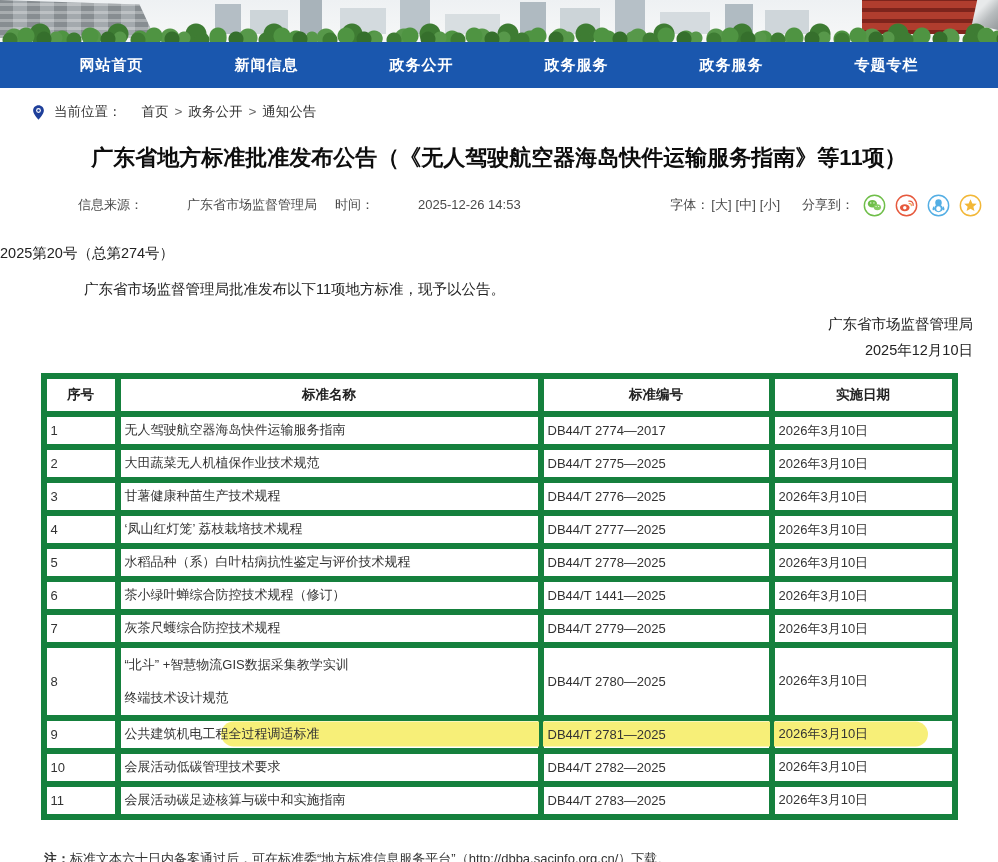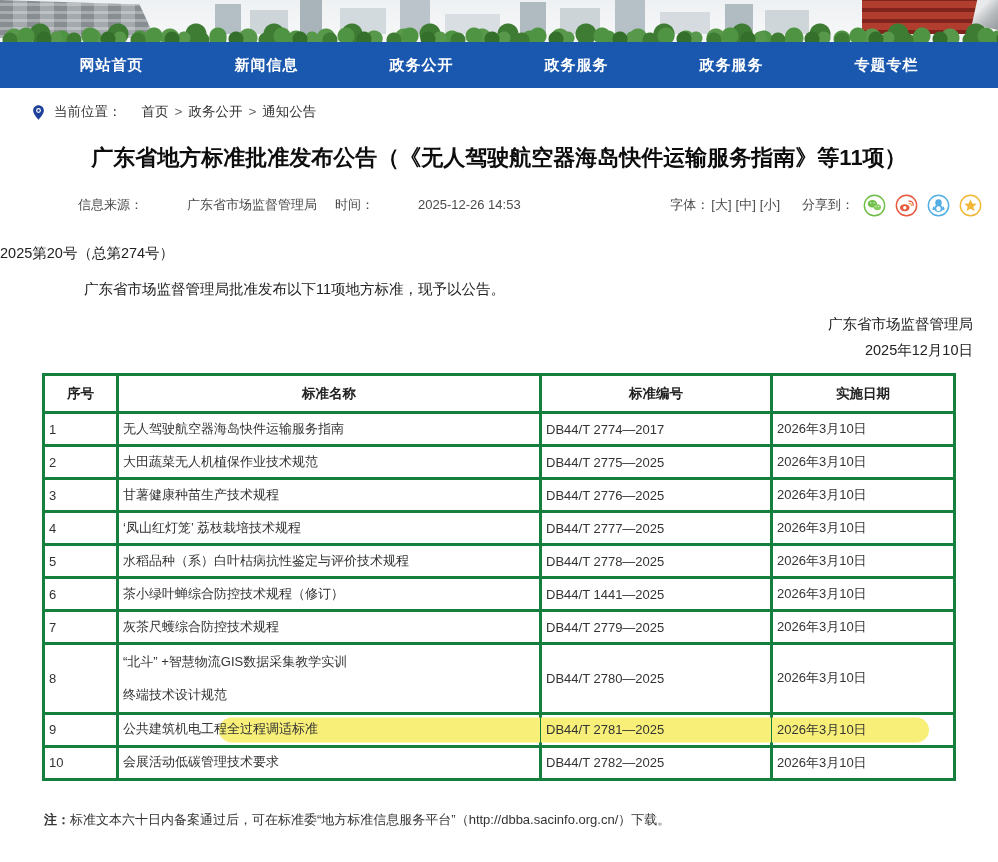--- a/index.html
+++ b/index.html
@@ -77,21 +77,21 @@
   .share-label { margin-left:20px; }
   .share-btn { width:23px; height:23px; margin-left:9px; display:inline-block; cursor:pointer; }
   .share-btn svg { width:23px; height:23px; display:block; }
 
   .doc-num { text-align:left; margin-top:27px; font-size:14.5px; color:#222; }
   .body-para { margin:15px 55px 0; text-indent:2em; font-size:14.5px; color:#222; line-height:1.55; }
   .sig { margin:11px 25px 0 0; text-align:right; font-size:14.5px; color:#222; line-height:26px; }
 
   
   table.std { border-collapse:collapse; table-layout:fixed; width:911px; margin:10px auto 0; }
-  .std th, .std td { border:3px solid #15803d; vertical-align:middle;
+  .std th, .std td { border:6px solid #15803d; vertical-align:middle;
     padding:0 4px; font-size:13px; color:#333; }
   .std th { height:38px; font-size:13.5px; font-weight:700; color:#222; }
   .std td { height:33px; }
   tr.tall td { height:67px; }
   .cv { position:relative; z-index:1; }
   .name { white-space:pre-line; line-height:1.6; }
   tr.tall .name { line-height:2.55; }
   td.hl { position:relative; }
   td.hl::before { content:""; position:absolute; z-index:0; left:-1px; right:-1px;
     top:50%; transform:translateY(-50%); height:25px; background:#f7ef78; }
@@ -274,18 +274,24 @@
         <td class="hl hl-start"><span class="cv name">公共建筑机电工程全过程调适标准</span></td>
         <td class="hl"><span class="cv">DB44/T 2781—2025</span></td>
         <td class="hl hl-end"><span class="cv">2026年3月10日</span></td>
       </tr>
       <tr>
         <td><span class="cv">10</span></td>
         <td><span class="cv name">会展活动低碳管理技术要求</span></td>
         <td><span class="cv">DB44/T 2782—2025</span></td>
         <td><span class="cv">2026年3月10日</span></td>
       </tr>
+      <tr>
+        <td><span class="cv">11</span></td>
+        <td><span class="cv name">会展活动碳足迹核算与碳中和实施指南</span></td>
+        <td><span class="cv">DB44/T 2783—2025</span></td>
+        <td><span class="cv">2026年3月10日</span></td>
+      </tr>
     </tbody>
 </table>
 
 <p class="note">
   <span class="nlabel">注：</span><span>标准文本六十日内备案通过后，可在标准委“地方标准信息服务平台”（http://dbba.sacinfo.org.cn/）下载。</span>
 </p>
 
 </body></html>

